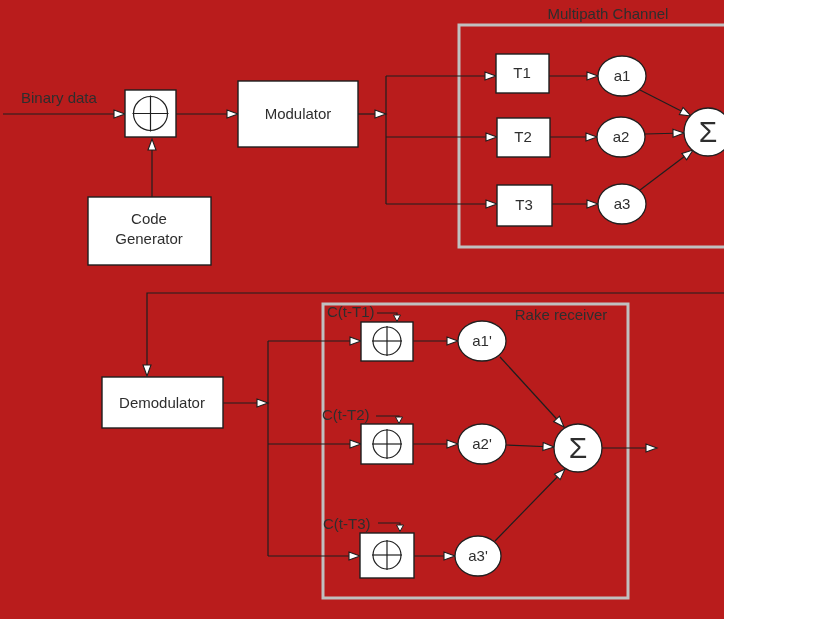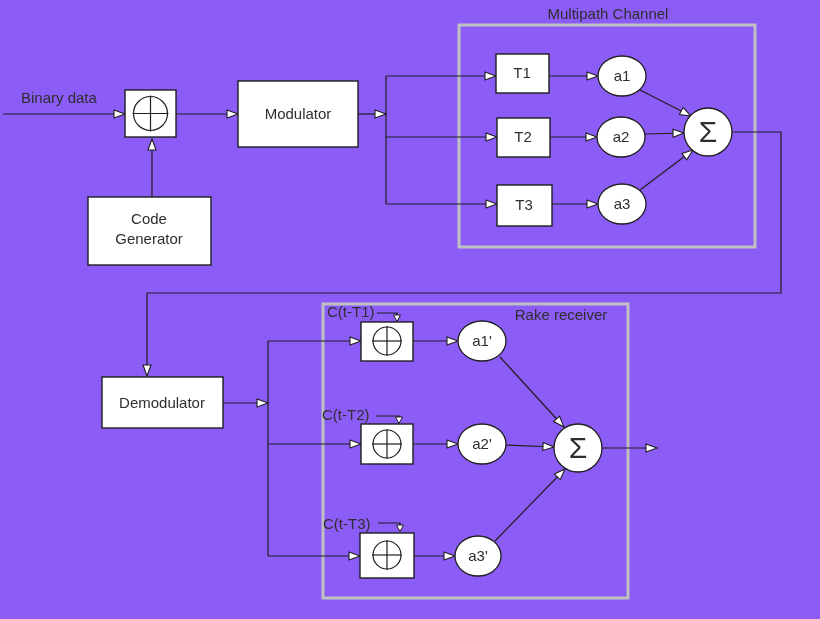--- a/index.html
+++ b/index.html
@@ -1,19 +1,19 @@
 <!DOCTYPE html>
 <html><head>
 <meta charset="utf-8">
 <style>
   html, body { margin: 0; padding: 0; background: #ffffff; }
   .screen {
     position: relative;
-    width: 820px; height: 619px;
-    background: #8b5cf6;
+    width: 724px; height: 619px;
+    background: #b91c1c;
     font-family: "Liberation Sans", sans-serif;
     overflow: hidden;
   }
   svg text {
     font-family: "Liberation Sans", sans-serif;
     fill: #2e2e2e;
   }
   .lbl  { font-size: 15px; }
   .grp-title { font-size: 15px; }
   .sum  { font-size: 30px; }

